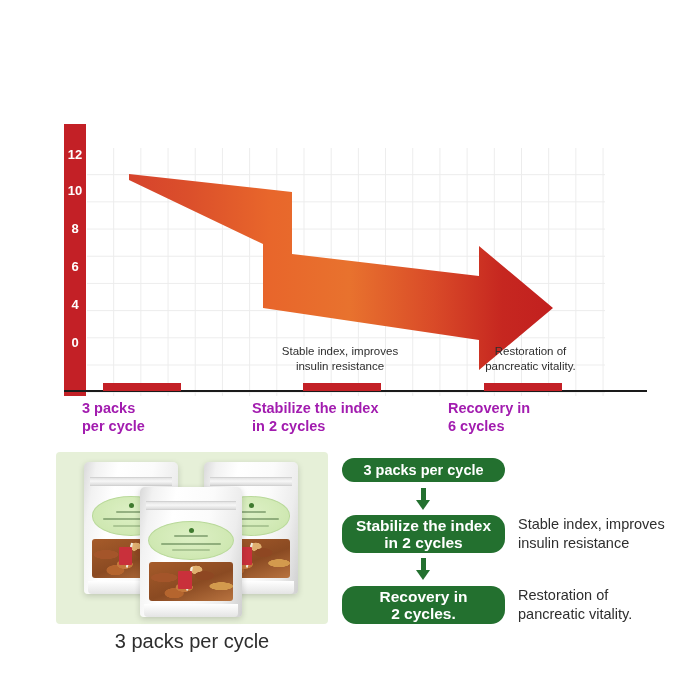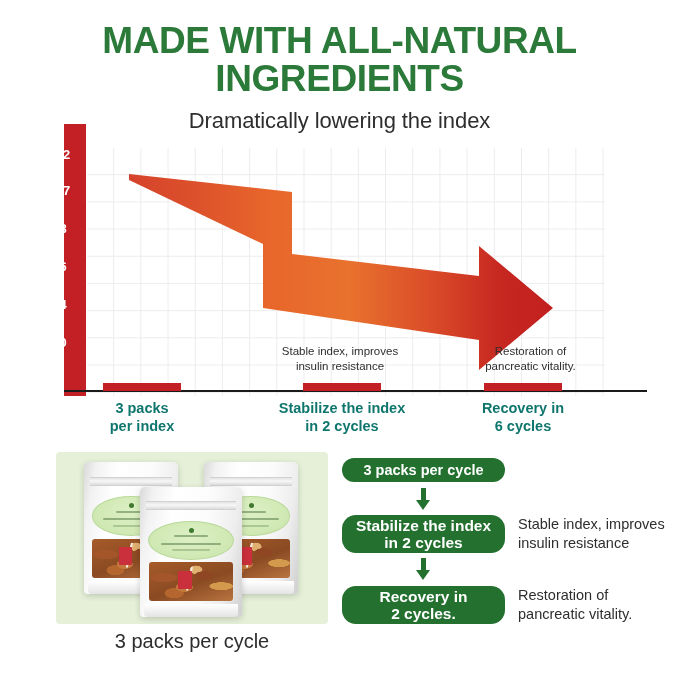--- a/index.html
+++ b/index.html
@@ -56,21 +56,21 @@
 
   .y-axis-bar {
     position: absolute;
     left: 64px; top: 6px;
     width: 22px;
     height: 272px;
     background: #c32026;
   }
   .y-tick {
     position: absolute;
-    left: 52px;
+    left: 64px;
     width: 22px;
     text-align: center;
     color: #ffffff;
     font-size: 13px;
     font-weight: 700;
     line-height: 1;
   }
 
   .plot {
     position: absolute;
@@ -116,22 +116,21 @@
   .x-tick-mark {
     position: absolute;
     top: 265px;
     height: 8px;
     background: #c32026;
   }
 
   .x-label {
     position: absolute;
     top: 282px;
-    text-align: center;
-    color: #0f766e;
+    color: #a21caf;
     font-size: 14.5px;
     font-weight: 700;
     line-height: 1.22;
   }
 
   
   .product-panel {
     position: absolute;
     left: 56px; top: 452px;
     width: 272px;
@@ -291,32 +290,27 @@
     width: 150px;
   }
   .flow-note.n1 { top: 57px; }
   .flow-note.n2 { top: 128px; }
 </style>
 </head>
 <body>
 
 <div id="page">
 
-  <div class="headline">
-    <span>MADE WITH ALL-NATURAL</span>
-    <span class="l2">INGREDIENTS</span>
-  </div>
-
-  <div class="subtitle">Dramatically lowering the index</div>
+
 
   <div class="chart">
 
     <div class="y-axis-bar"></div>
     <div class="y-tick" style="top:30px">12</div>
-    <div class="y-tick" style="top:66px">17</div>
+    <div class="y-tick" style="top:66px">10</div>
     <div class="y-tick" style="top:104px">8</div>
     <div class="y-tick" style="top:142px">6</div>
     <div class="y-tick" style="top:180px">4</div>
     <div class="y-tick" style="top:218px">0</div>
 
     <div class="plot"></div>
 
     <div class="plot-wide">
       <svg class="arrow-svg" width="560" height="250" viewBox="0 0 560 250">
         <defs>
@@ -354,21 +348,21 @@
       <span>pancreatic vitality.</span>
     </div>
 
     <div class="baseline"></div>
     <div class="x-tick-mark" style="left:103px; width:78px;"></div>
     <div class="x-tick-mark" style="left:303px; width:78px;"></div>
     <div class="x-tick-mark" style="left:484px; width:78px;"></div>
 
     <div class="x-label" style="left:82px; width:120px;">
       <span>3 packs</span><br>
-      <span>per index</span>
+      <span>per cycle</span>
     </div>
     <div class="x-label" style="left:252px; width:180px;">
       <span>Stabilize the index</span><br>
       <span>in 2 cycles</span>
     </div>
     <div class="x-label" style="left:448px; width:150px;">
       <span>Recovery in</span><br>
       <span>6 cycles</span>
     </div>
   </div>

